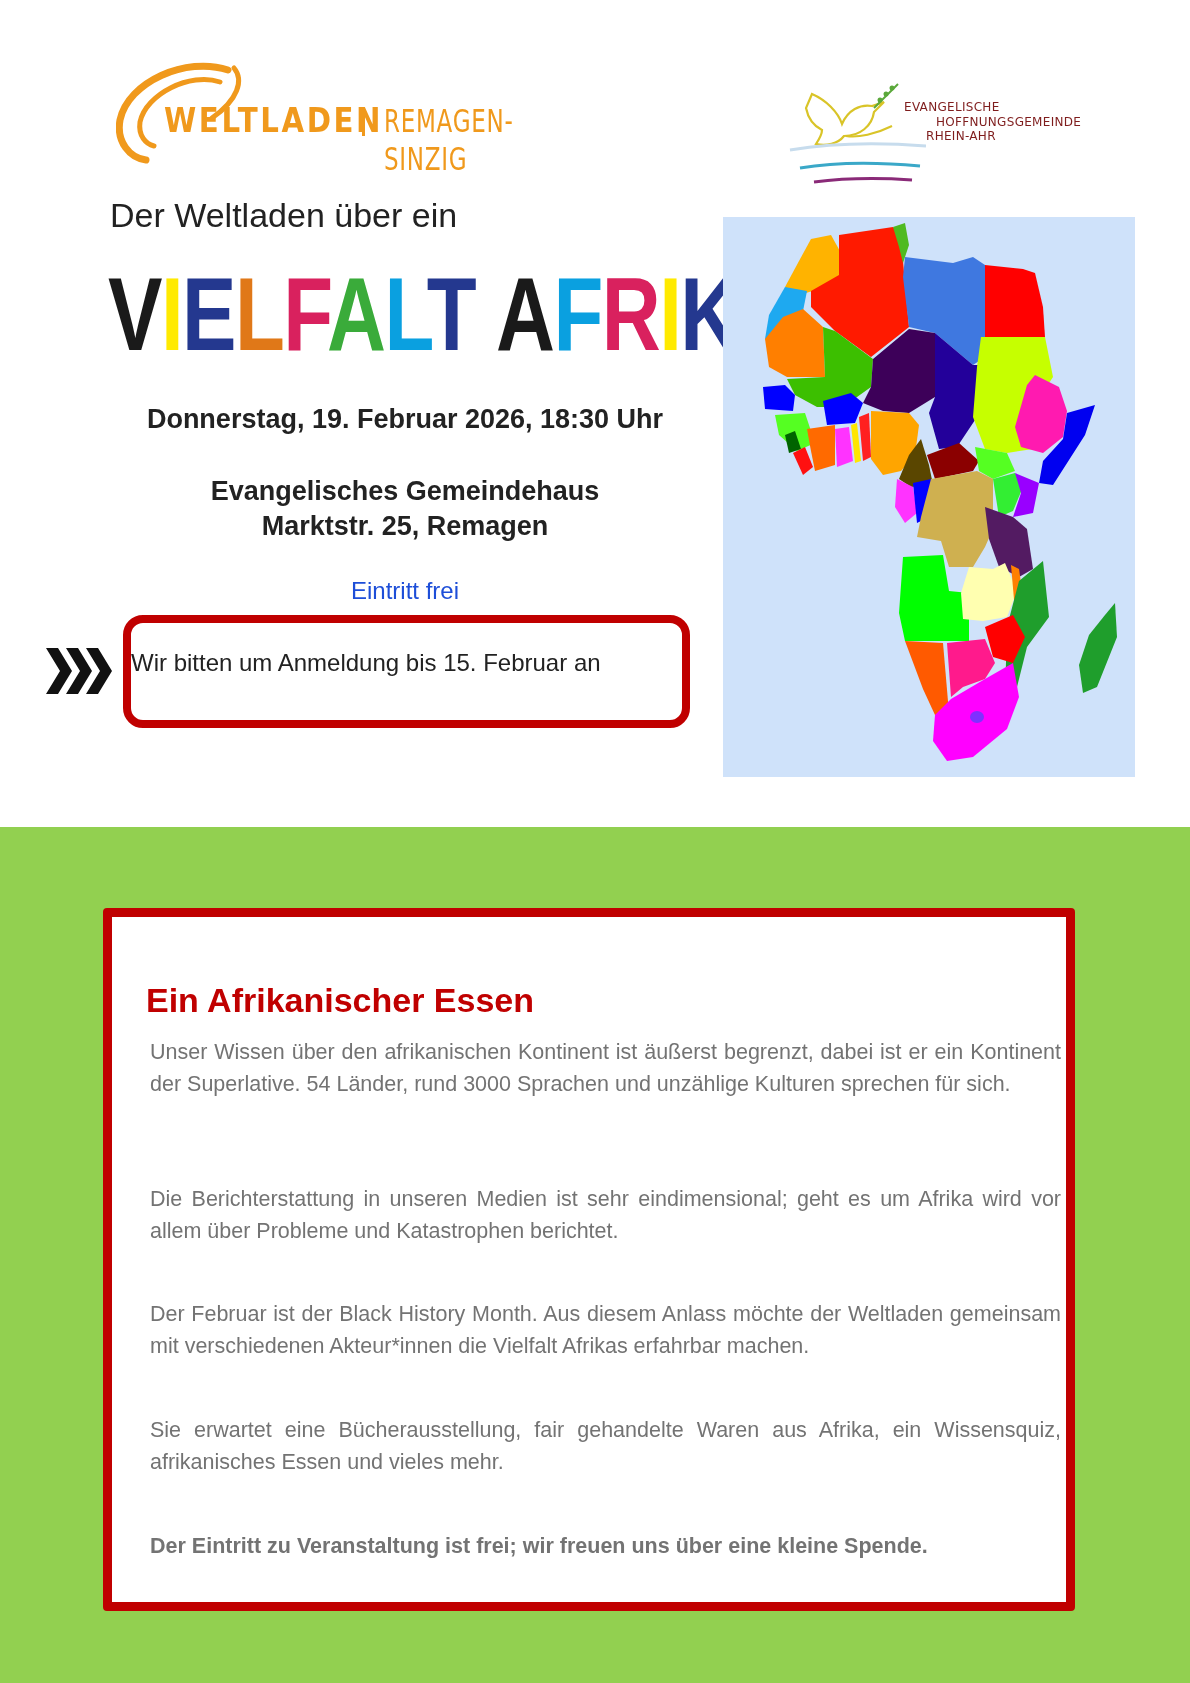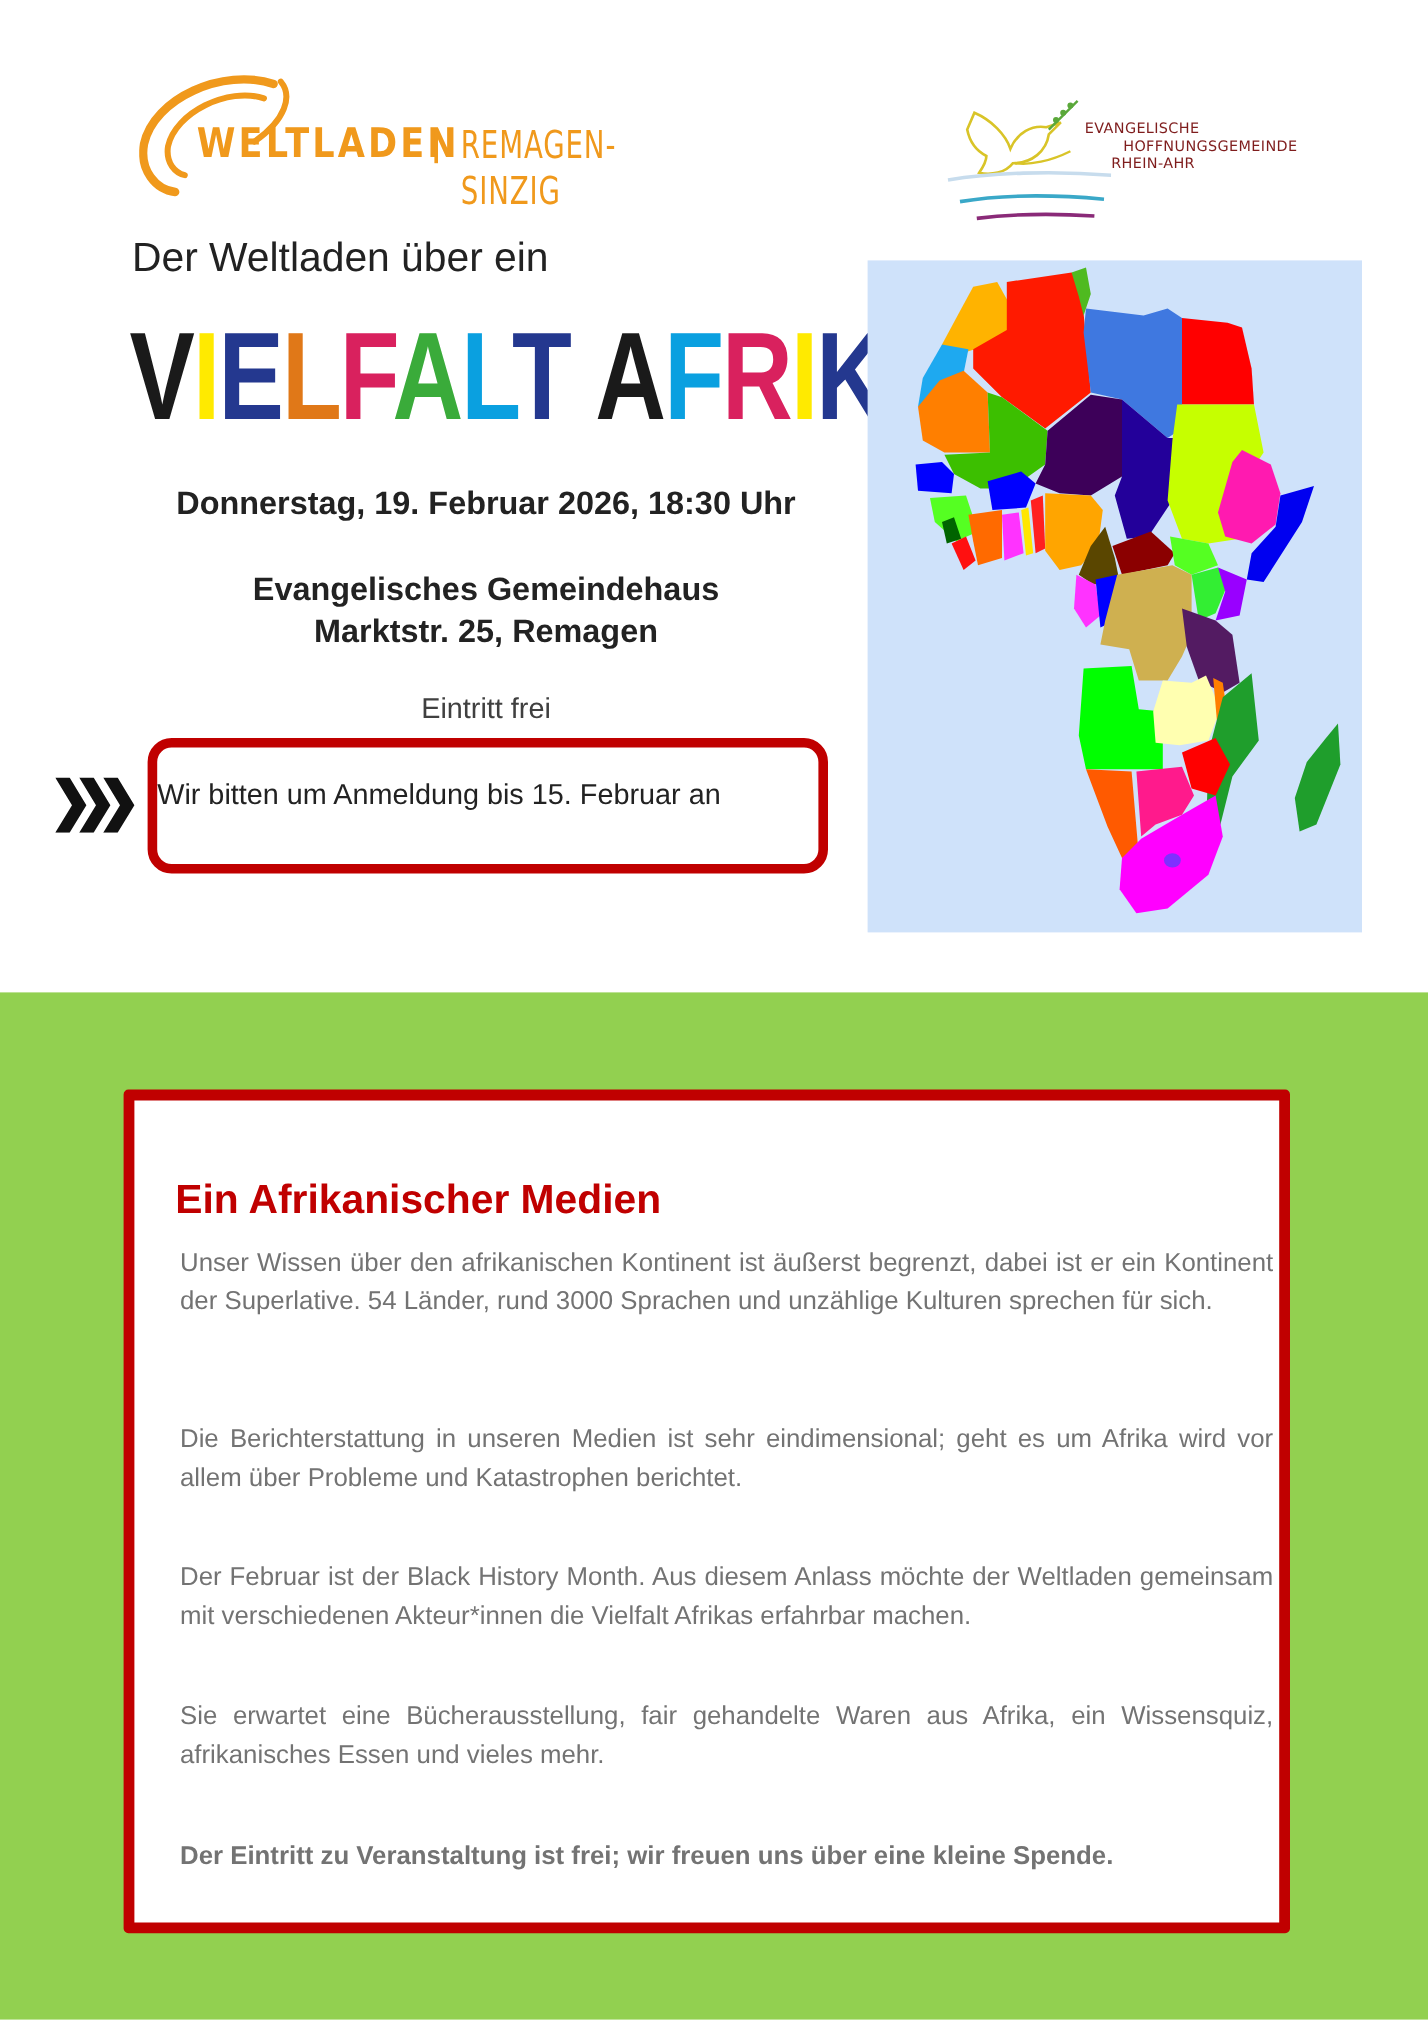--- a/index.html
+++ b/index.html
@@ -40,21 +40,21 @@
   .title {
     position: absolute; left: 108px; top: 262px;
     font-family: "Liberation Sans", sans-serif; font-weight: bold;
     font-size: 104px; line-height: 104px; letter-spacing: -2px;
     transform: scaleX(0.785); transform-origin: left top;
     white-space: nowrap;
   }
 
   .date { position: absolute; left: 110px; top: 404px; width: 590px; text-align: center; font-weight: bold; font-size: 27px; color: #222; }
   .venue { position: absolute; left: 110px; top: 474px; width: 590px; text-align: center; font-weight: bold; font-size: 27px; line-height: 35px; color: #222; }
-  .free { position: absolute; left: 110px; top: 577px; width: 590px; text-align: center; font-size: 24px; color: #404040; }
+  .free { position: absolute; left: 110px; top: 577px; width: 590px; text-align: center; font-size: 24px; color: #1d4ed8; }
 
   .chevrons { position: absolute; left: 46px; top: 648px; width: 70px; height: 46px; }
 
   .reg-box {
     position: absolute; left: 123px; top: 615px; width: 551px; height: 97px;
     border: 8px solid #c00000; border-radius: 20px; background: #fff;
     font-size: 24px; line-height: 32px; color: #222;
     box-sizing: content-box;
   }
   .reg-box .inner { padding-top: 24px; }
@@ -210,20 +210,20 @@
       <polygon points="212,498 228,482 262,462 290,446 296,480 284,512 250,540 224,544 210,524" fill="#ff00ff"></polygon>
       <ellipse cx="254" cy="500" rx="7" ry="6" fill="#7f30ff"></ellipse>
 
       <polygon points="382,398 392,386 394,420 374,470 360,476 356,448 366,418" fill="#1f9e2c"></polygon>
     </svg>
   </div>
 </div>
 
 <div class="bottom">
   <div class="info-box" style="top:81px">
-    <div class="info-title">Ein Afrikanischer Medien</div>
+    <div class="info-title">Ein Afrikanischer Essen</div>
     <p class="info-para" style="top:120px;margin:0">Unser Wissen über den afrikanischen Kontinent ist äußerst begrenzt, dabei ist er ein Kontinent der Superlative. 54 Länder, rund 3000 Sprachen und unzählige Kulturen sprechen für sich.</p>
     <p class="info-para" style="top:267px;margin:0">Die Berichterstattung in unseren Medien ist sehr eindimensional; geht es um Afrika wird vor allem über Probleme und Katastrophen berichtet.</p>
     <p class="info-para" style="top:382px;margin:0">Der Februar ist der Black History Month. Aus diesem Anlass möchte der Weltladen gemeinsam mit verschiedenen Akteur*innen die Vielfalt Afrikas erfahrbar machen.</p>
     <p class="info-para bold" style="top:614px;margin:0">Der Eintritt zu Veranstaltung ist frei; wir freuen uns über eine kleine Spende.</p>
     <p class="info-para" style="top:498px;margin:0">Sie erwartet eine Bücherausstellung, fair gehandelte Waren aus Afrika, ein Wissensquiz, afrikanisches Essen und vieles mehr.</p>
   </div>
 </div>
 
 </body></html>

